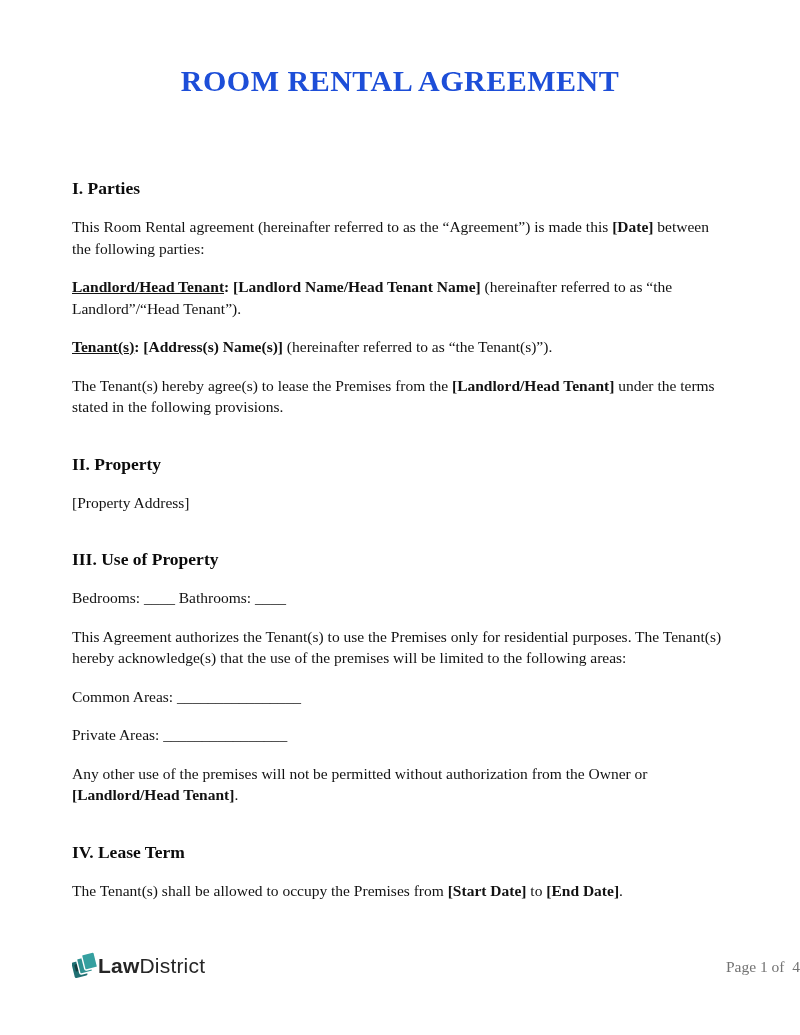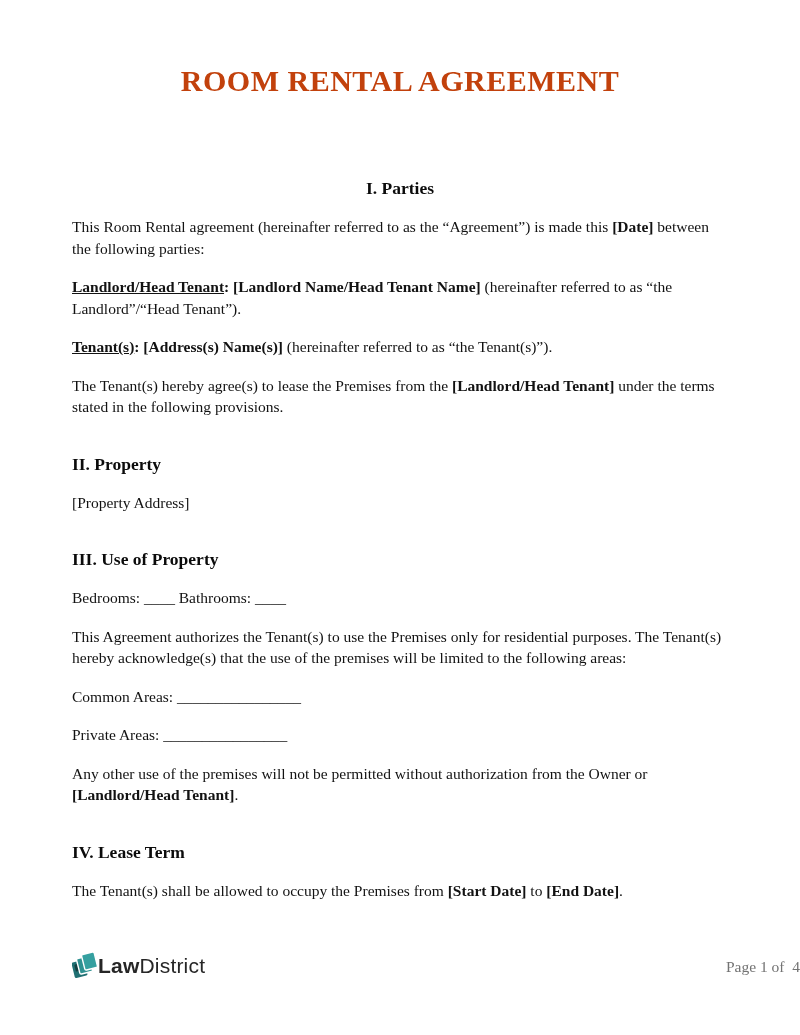--- a/index.html
+++ b/index.html
@@ -15,30 +15,30 @@
   .page {
     position: absolute;
     inset: 0;
     padding: 64px 72px 0 72px;
   }
   .doc-title {
     text-align: center;
     font-size: 30px;
     font-weight: bold;
     letter-spacing: 0.5px;
-    color: #c2410c;
+    color: #1d4ed8;
     margin-bottom: 80px;
   }
   .section-heading {
     font-size: 17.5px;
     font-weight: bold;
     color: #0b0b0b;
     margin: 36px 0 15px 0;
   }
-  .section-heading:first-of-type { margin-top: 0; text-align: center; }
+  .section-heading:first-of-type { margin-top: 0; }
   .para {
     font-size: 15.5px;
     line-height: 21.5px;
     margin: 17px 0;
     color: #121212;
   }
   .b { font-weight: bold; }
   .u { text-decoration: underline; }
   .footer {
     position: absolute;

